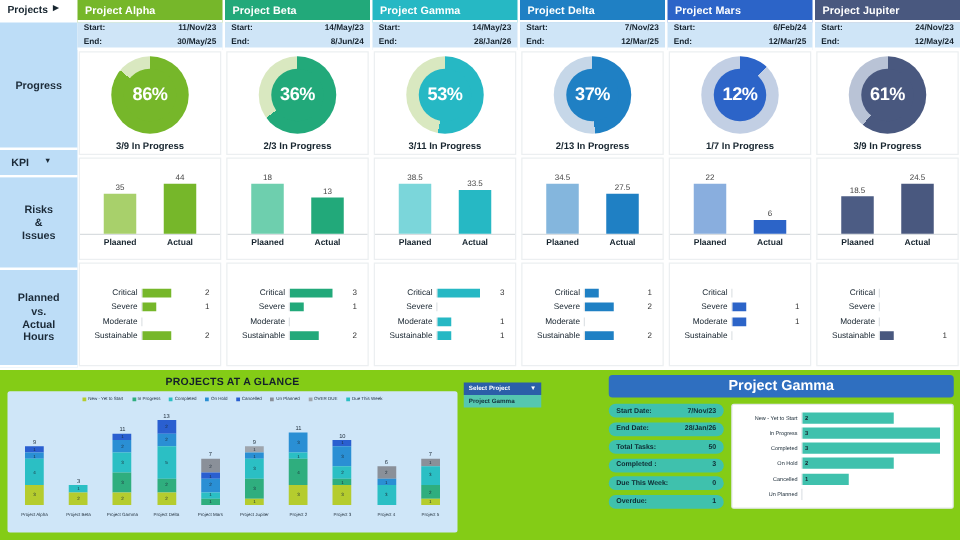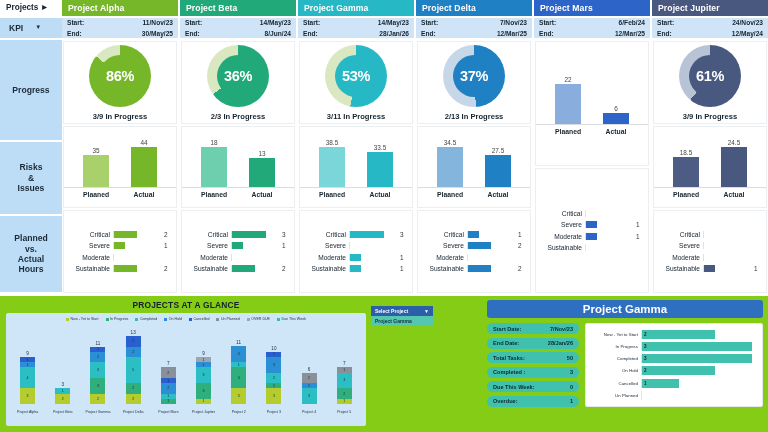--- a/index.html
+++ b/index.html
@@ -118,26 +118,26 @@
 </head>
 <body>
 
 <div id="kpi-matrix">
 
   <div class="row-label-col">
     <div class="rl-cell rl-projects">
       <span>Projects</span>
       <span class="caret" style="margin-left:4px">▶</span>
     </div>
+    <div class="rl-cell rl-progress">
+      <span>Progress</span>
+    </div>
     <div class="rl-cell rl-kpi">
       <span>KPI</span>
       <span class="caret">▼</span>
-    </div>
-    <div class="rl-cell rl-progress">
-      <span>Progress</span>
     </div>
     <div class="rl-cell rl-risks">
       <span>
         <span>Risks</span><br>
         <span>&amp;</span><br>
         <span>Issues</span>
       </span>
     </div>
     <div class="rl-cell rl-hours">
       <span>
@@ -433,20 +433,28 @@
         <div class="proj-dates">
           <div class="dateline">
             <span>Start:</span>
             <span>6/Feb/24</span>
           </div>
           <div class="dateline">
             <span>End:</span>
             <span>12/Mar/25</span>
           </div>
         </div>
+        <div class="cell-card prog-cell">
+          <div class="donut-wrap">
+            <div class="donut" style="background: conic-gradient(rgb(44, 100, 200) 0deg, rgb(44, 100, 200) 43.2deg, rgb(194, 207, 228) 43.2deg, rgb(194, 207, 228) 360deg);"></div>
+            <div class="donut-hole" style="background: rgb(44, 100, 200);"></div>
+            <div class="donut-inner">12%</div>
+          </div>
+          <div class="prog-sub">1/7 In Progress</div>
+        </div>
         <div class="cell-card hours-cell">
           <div class="pa-chart">
             <div class="pa-item">
               <div class="pa-val">22</div>
               <div class="pa-bar" style="height: 40px; background: rgb(137, 174, 222);"></div>
             </div>
             <div class="pa-item">
               <div class="pa-val">6</div>
               <div class="pa-bar" style="height: 10.9091px; background: rgb(44, 100, 200);"></div>
             </div>

